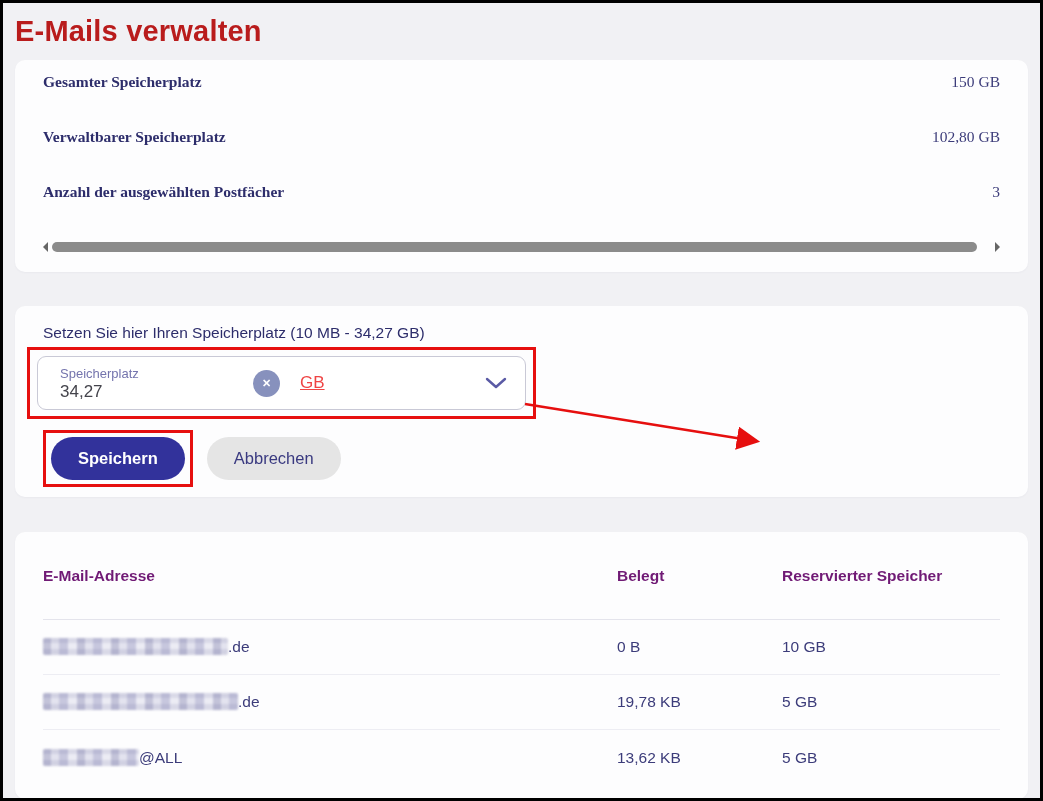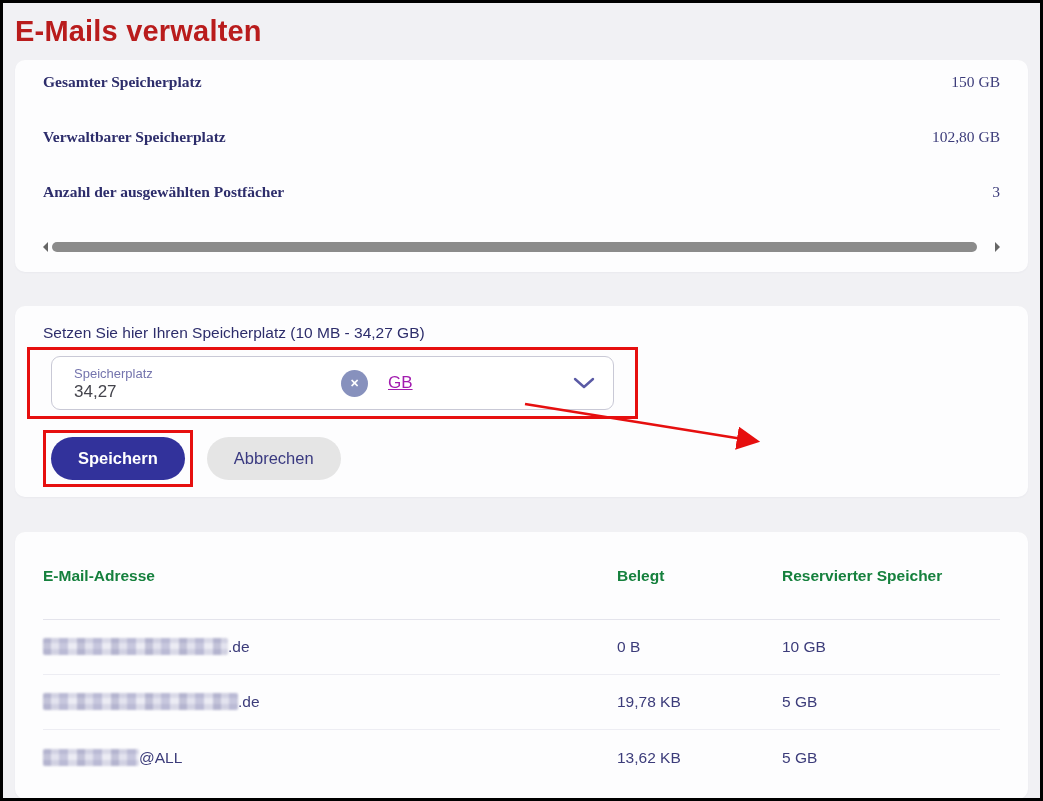--- a/index.html
+++ b/index.html
@@ -41,22 +41,22 @@
     position:absolute; left:0; top:0; height:10px; width:98.5%;
     background:#8b8b8b; border-radius:6px; cursor:grab;
   }
 
   
   .card-form { padding:18px 28px 10px 28px; margin-bottom:35px; position:relative; }
   .form-heading { font-size:15.5px; font-weight:400; color:#2d2d6b; margin-bottom:5px; }
 
   .annotation-rect {
     border:3px solid #e60f0f;
-    width:611px; margin-left:-16px;
-    padding:6px 21px;
+    width:509px; margin-left:-16px;
+    padding:6px 7px;
   }
   .field-box {
     background:#fff; border:1px solid #c9c9d6; border-radius:9px;
     height:54px; display:flex; align-items:center;
   }
   .field-main { flex:1; padding:7px 0 6px 22px; display:flex; flex-direction:column; justify-content:center; }
   .field-label { font-size:13px; color:#7474ad; margin-bottom:1px; }
   .field-input {
     border:none; outline:none; background:transparent;
     font-family:"Liberation Sans", sans-serif;
@@ -65,21 +65,21 @@
   .clear-btn {
     width:27px; height:27px; border-radius:50%;
     background:#8791bd; border:none; cursor:pointer;
     color:#fff; font-size:11px; font-weight:700; line-height:27px; text-align:center;
     flex:0 0 auto; margin-right:20px;
   }
   .unit-select {
     width:225px; display:flex; align-items:center; justify-content:space-between;
     padding-right:18px; cursor:pointer;
   }
-  .unit-value { font-size:17px; color:#a21caf;text-decoration:underline; }
+  .unit-value { font-size:17px; color:#ef4444;text-decoration:underline; }
 
   .buttons-row {
     display:flex; justify-content:flex-start; align-items:center;
     margin:11px -14px 0 0;
   }
   .annotation-rect-btn { border:3px solid #e60f0f; padding:4px 5px; }
   .btn {
     font-family:"Liberation Sans", sans-serif;
     font-size:16.5px; border:none; border-radius:24px;
     padding:12px 27px; cursor:pointer;
@@ -92,21 +92,21 @@
     pointer-events:none; z-index:5;
   }
 
   
   .card-table { padding:0 28px 14px 28px; }
   .tbl-header {
     display:grid; grid-template-columns:1fr 165px 218px;
     align-items:center; height:88px;
     border-bottom:1px solid #e4e4ec;
   }
-  .tbl-header > div { font-size:15.5px; font-weight:700; color:#15803d; }
+  .tbl-header > div { font-size:15.5px; font-weight:700; color:#701a75; }
   .tbl-row {
     display:grid; grid-template-columns:1fr 165px 218px;
     align-items:center; height:55px;
     border-bottom:1px solid #ededf3;
   }
   .tbl-row:last-child { border-bottom:none; }
   .tbl-cell { font-size:15.5px; color:#3c3c7a; }
 
   .redacted {
     display:inline-block; vertical-align:-3px; height:17px; border-radius:2px;

